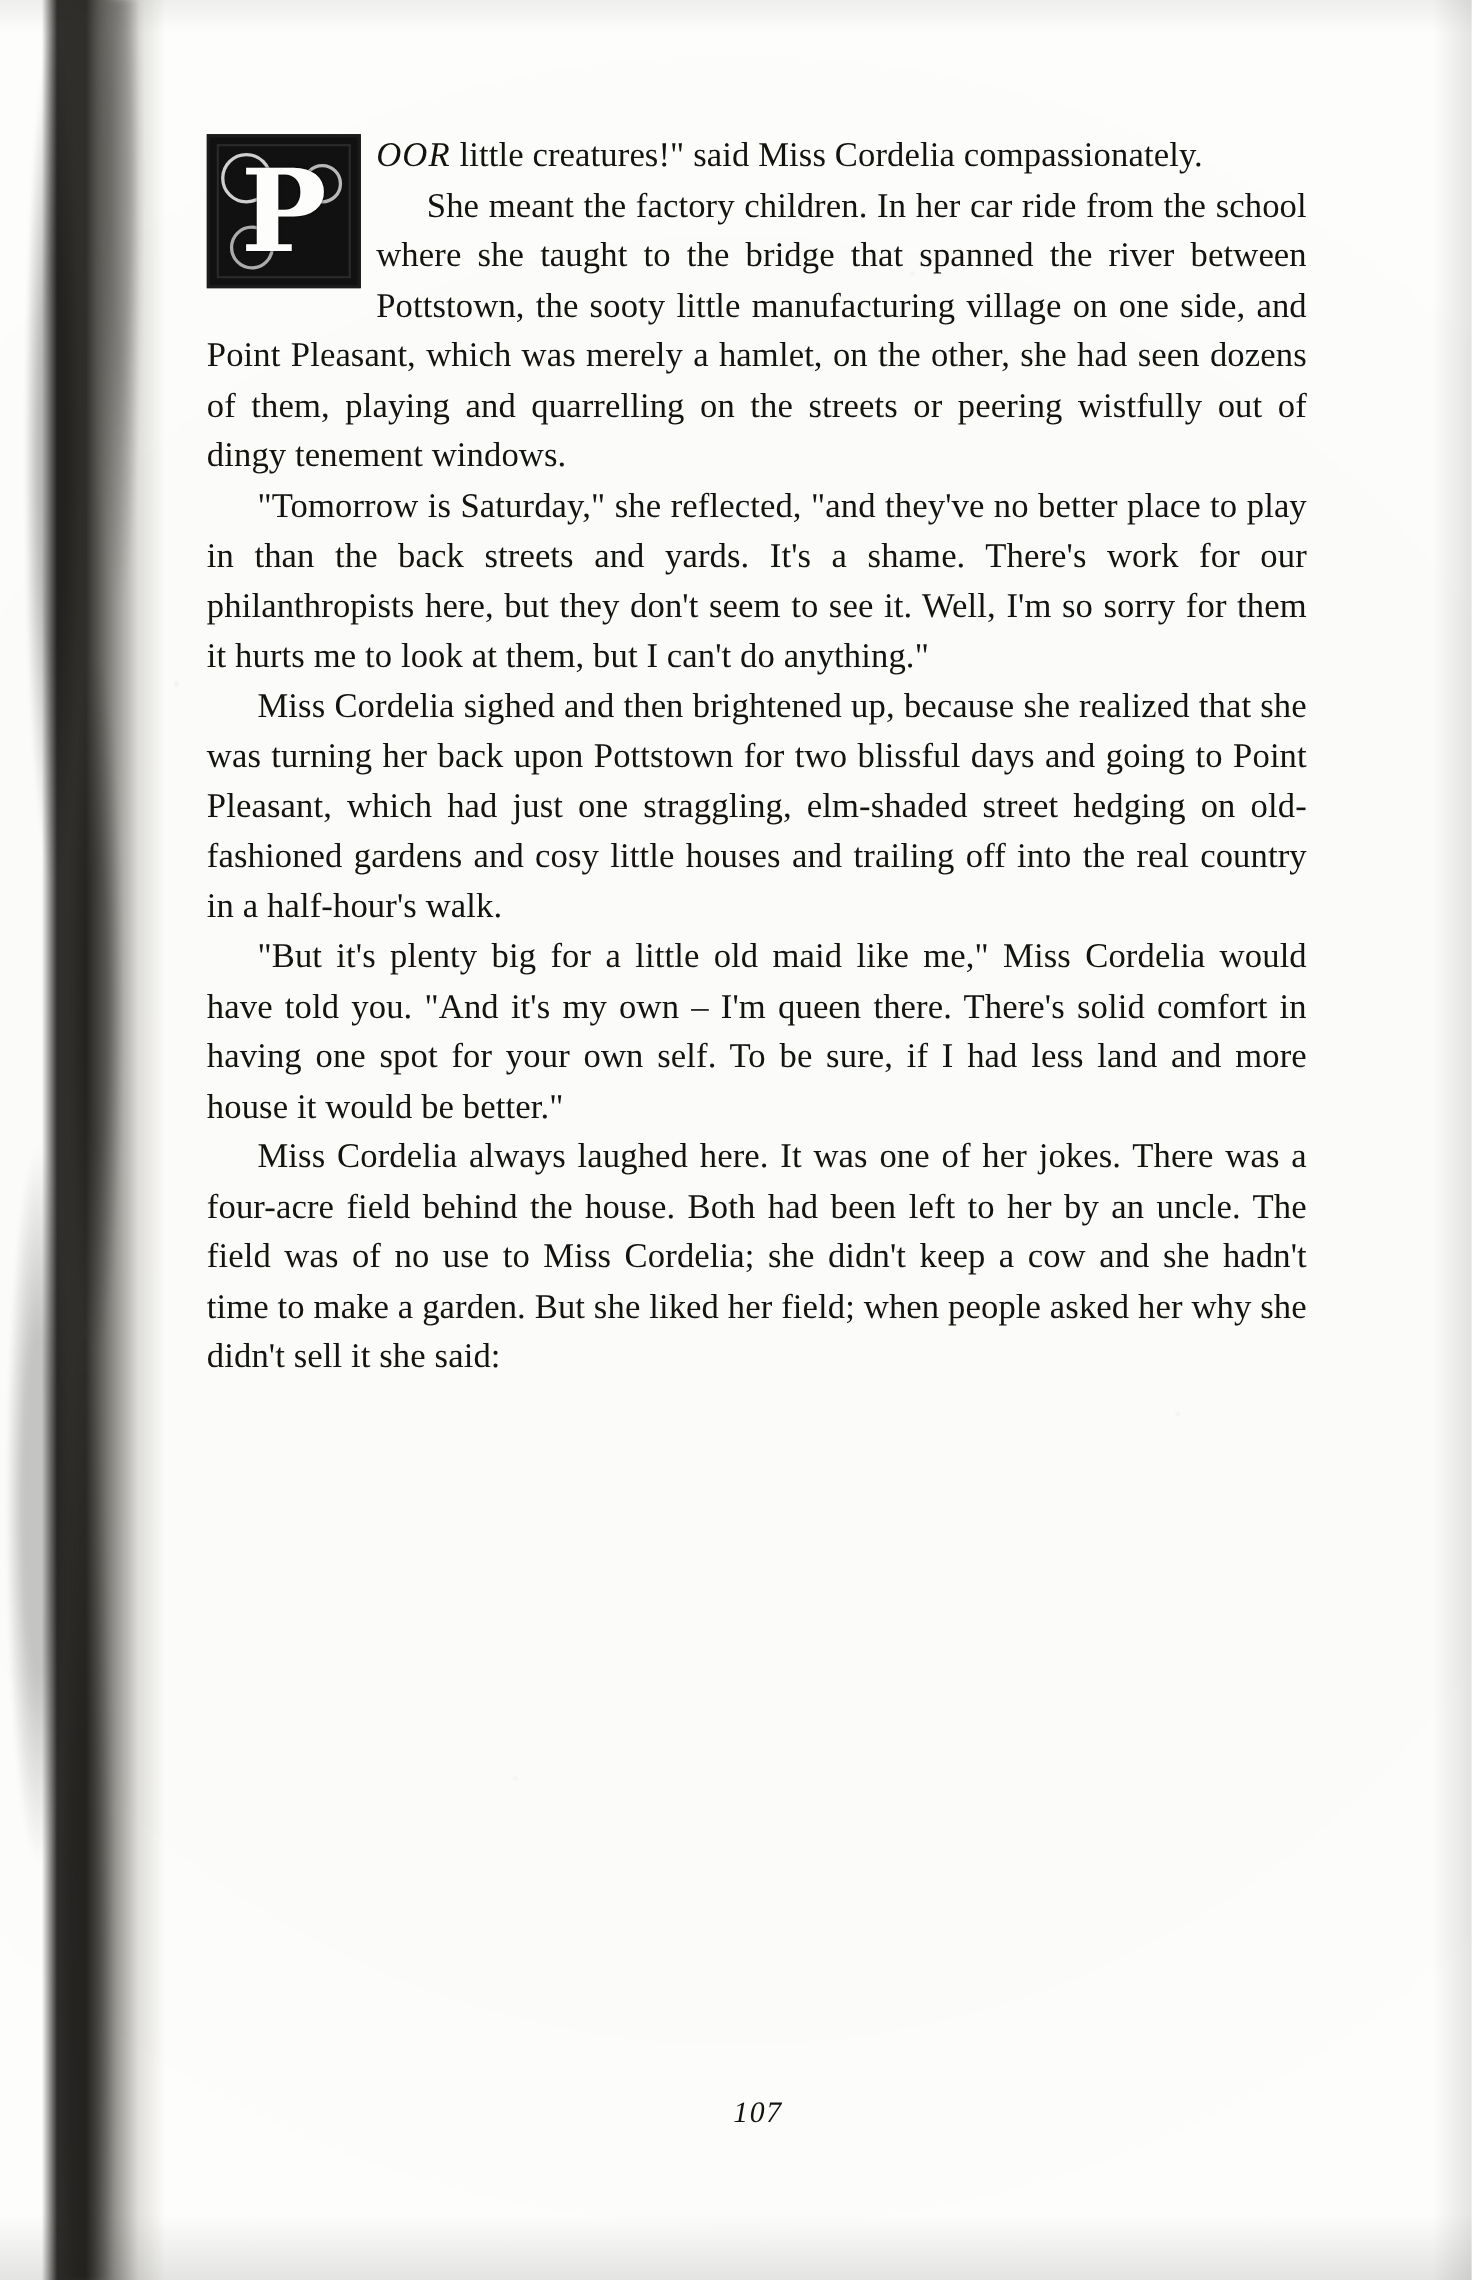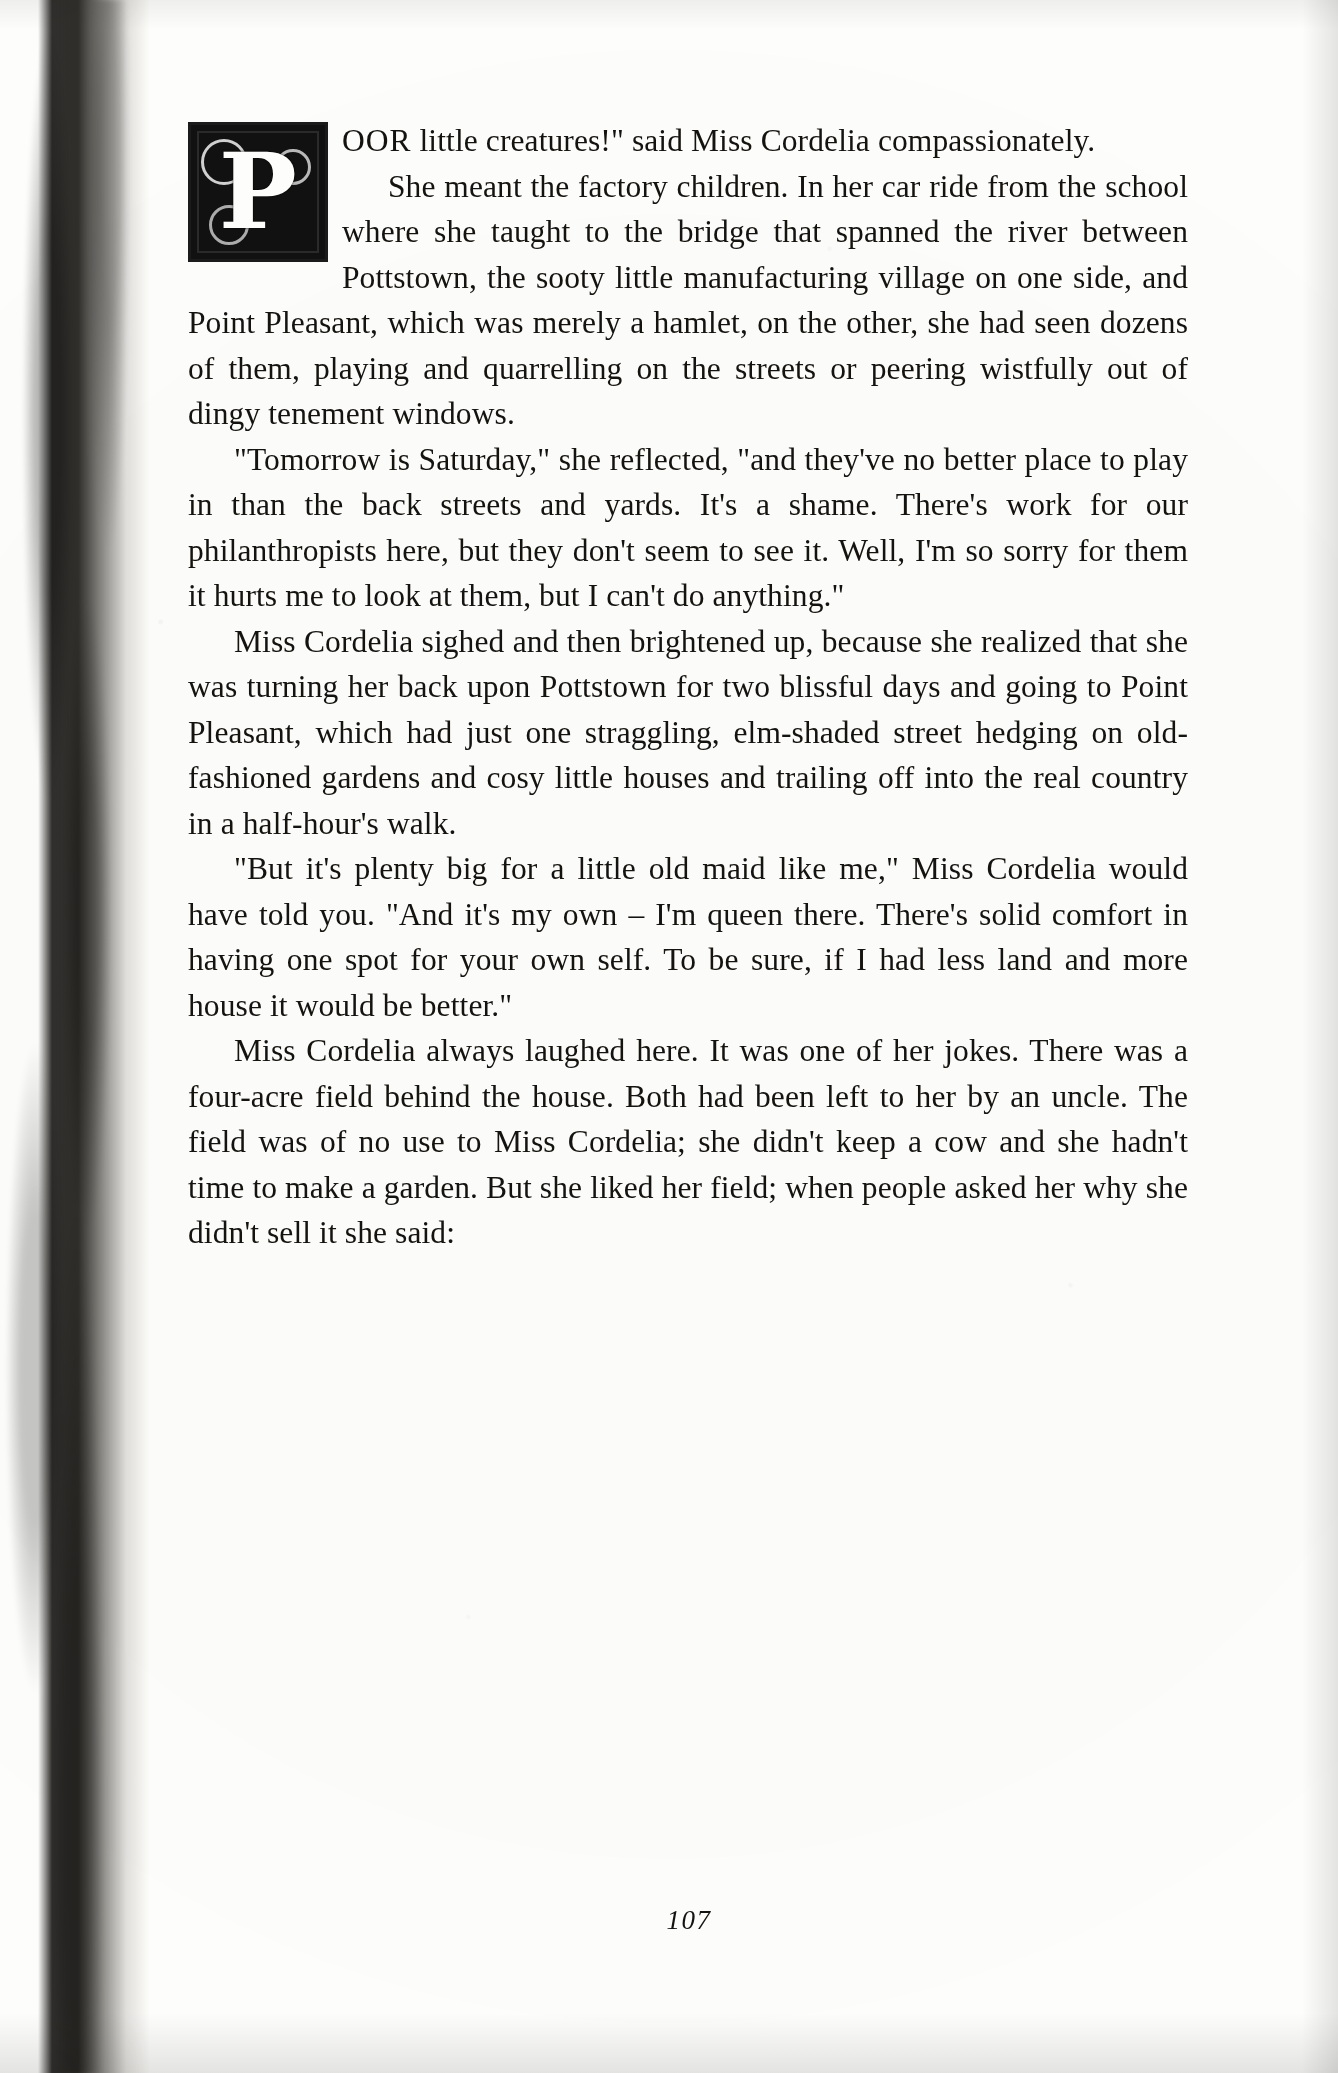--- a/index.html
+++ b/index.html
@@ -138,20 +138,21 @@
     border: 3px solid rgba(255,255,255,.85);
     border-radius: 50%;
   }
   .dropcap .flourish-a { width: 40px; height: 40px; left: 10px; top: 14px; border-color: rgba(255,255,255,.8); }
   .dropcap .flourish-b { width: 30px; height: 30px; right: 14px; top: 24px; border-color: rgba(255,255,255,.7); }
   .dropcap .flourish-c { width: 34px; height: 34px; left: 18px; bottom: 14px; border-color: rgba(255,255,255,.65); }
 
   .smallcaps {
     font-variant: small-caps;
     letter-spacing: 1px;
+    font-style: italic;
   }
 
   
   .folio {
     position: absolute;
     left: 0; right: 0;
     top: 1905px;
     text-align: center;
     font-family: "Liberation Serif", serif;
     font-style: italic;

